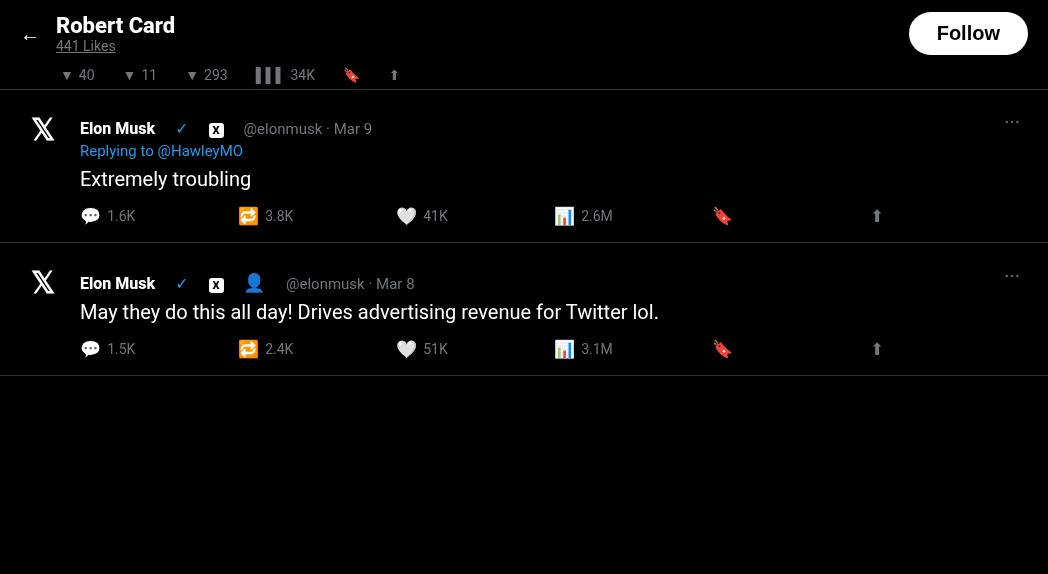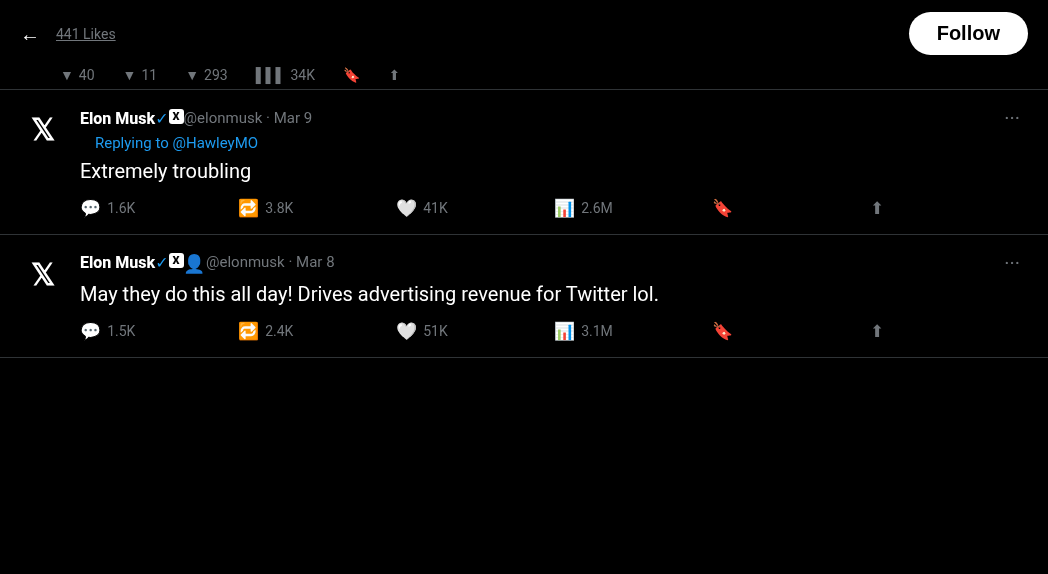--- a/index.html
+++ b/index.html
@@ -103,23 +103,24 @@
 
     .tweet-header {
       display: flex;
       align-items: center;
       justify-content: space-between;
       margin-bottom: 4px;
     }
 
     .tweet-header-left {
       display: flex;
-      align-items: flex-start;
-      gap: 0;
+      align-items: flex-end;
+      gap: 20px;
       flex-wrap: wrap;
+      margin-top: 13px;
     }
 
     .author-name {
       font-weight: 800;
       font-size: 16px;
       color: #fff;
     }
 
     .verified-blue {
       color: #1d9bf0;
@@ -149,21 +150,20 @@
       color: #71767b;
       font-size: 20px;
       cursor: pointer;
       padding: 0 8px;
     }
 
     .reply-to {
       color: #71767b;
       font-size: 15px;
       margin-bottom: 4px;
-      margin-left: 15px;
     }
 
     .reply-to span {
       color: #1d9bf0;
     }
 
     .tweet-text {
       font-size: 20px;
       color: #fff;
       line-height: 1.5;
@@ -194,20 +194,21 @@
       font-size: 14px;
     }
   </style>
 </head>
 <body>
 
 <div class="header">
   <div class="header-left">
     <span class="back-arrow">←</span>
     <div class="header-title-block">
+      <div class="header-title">Robert Card</div>
       <div class="header-subtitle">441 Likes</div>
     </div>
   </div>
   <button class="follow-btn">Follow</button>
 </div>
 
 <div class="stats-bar">
   <div class="stat-item">
     <span>▼</span>
     <span>40</span>

